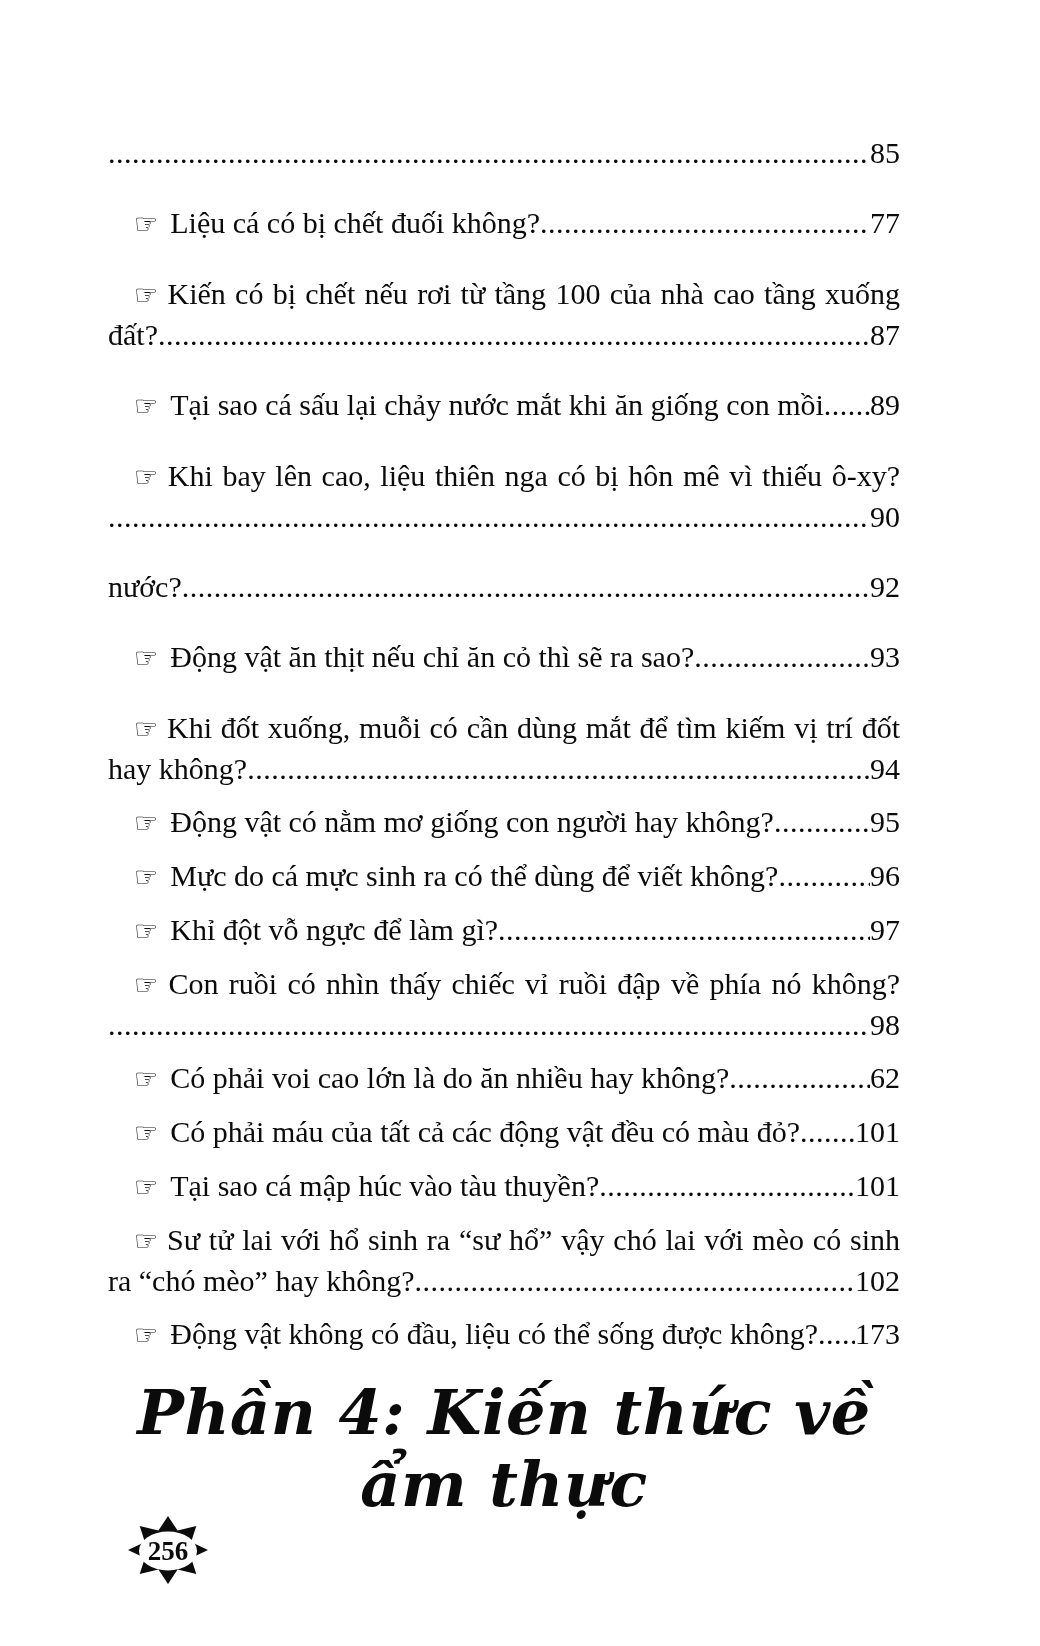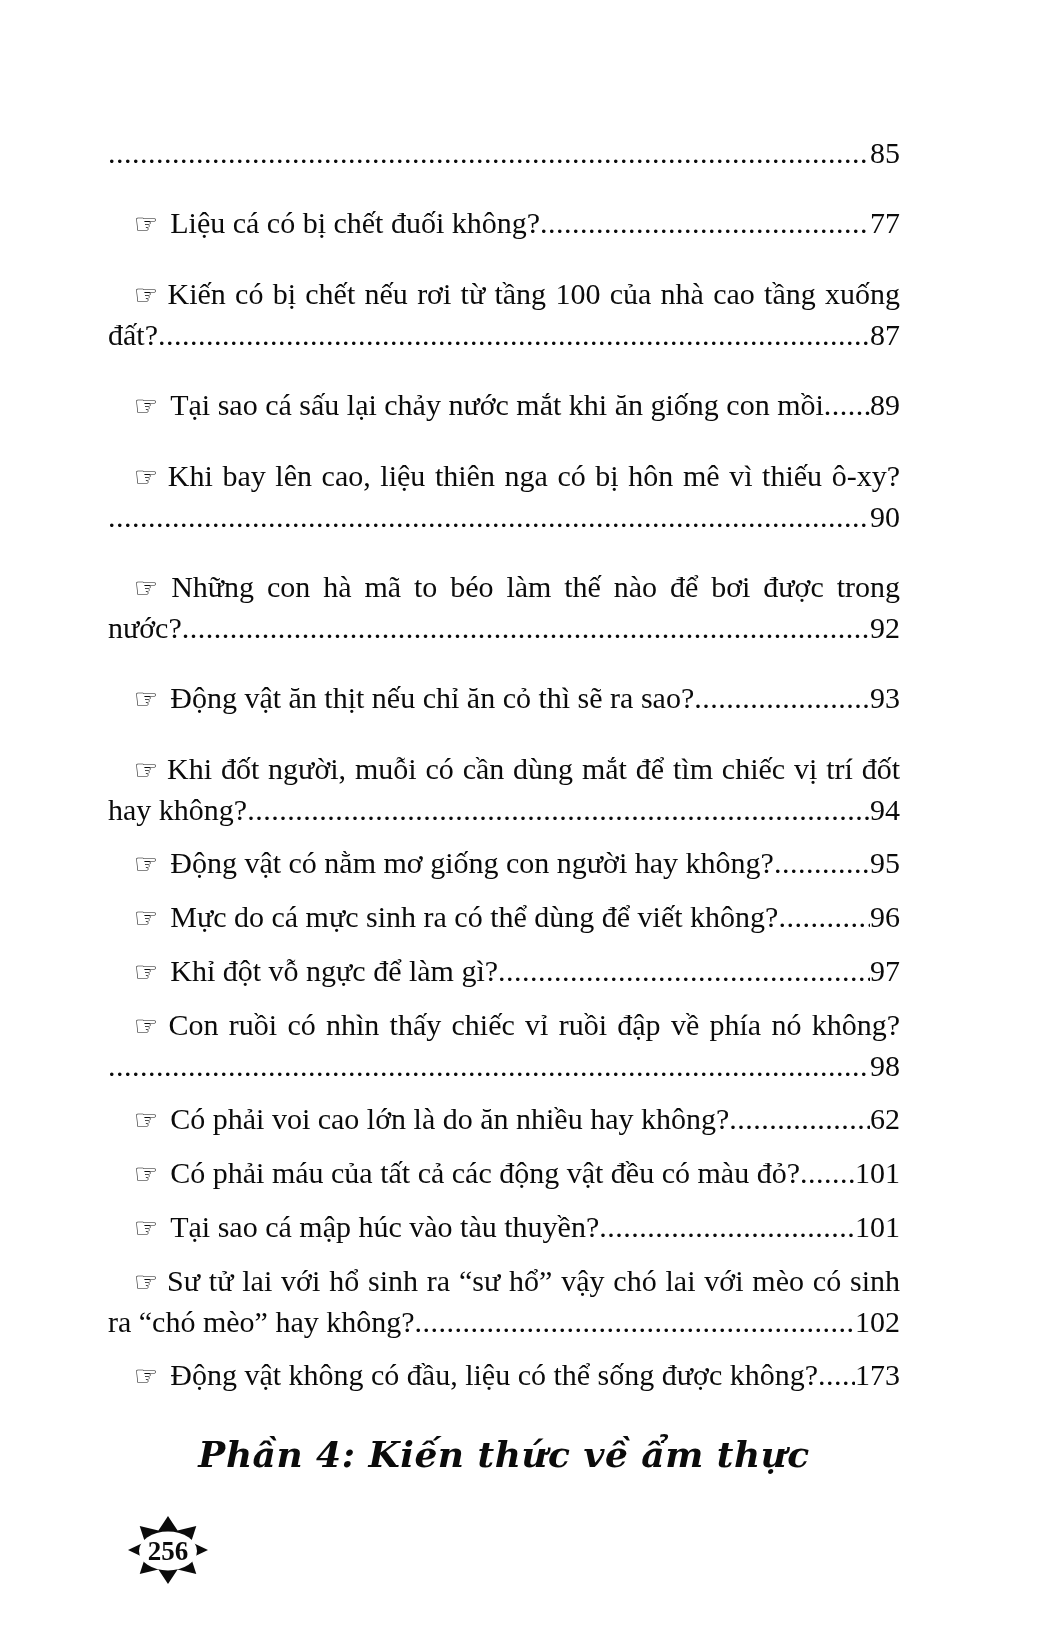--- a/index.html
+++ b/index.html
@@ -43,21 +43,21 @@
   .page-num { flex: 0 0 auto; text-align: right; }
   .gap-large { margin-bottom: 30px; }
   .gap-small { margin-bottom: 13px; }
   .gap-none  { margin-bottom: 0; }
   .section-heading {
     margin-top: 22px;
     text-align: center;
     font-family: "DejaVu Serif", serif;
     font-style: italic;
     font-weight: bold;
-    font-size: 36px;
+    font-size: 62px;
     line-height: 72px;
     letter-spacing: 0.5px;
   }
   .badge {
     position: absolute;
     left: 126px; top: 1514px;
     width: 84px; height: 72px; font-weight: bold;
   }
   .badge svg { display: block; width: 84px; height: 72px; }
   .badge text {
@@ -103,37 +103,36 @@
           </div>
         </div>
         <div class="toc-entry gap-large">
           <div class="toc-line justify indent"><span class="hand">☞</span> <span class="entry-text">Khi bay lên cao, liệu thiên nga có bị hôn mê vì thiếu ô-xy?</span></div>
           <div class="toc-line row">
             <span class="leader">................................................................................................................................................................................................................................................................................................................................................................................................................</span>
             <span class="page-num">90</span>
           </div>
         </div>
         <div class="toc-entry gap-large">
-          <div class="toc-line justify indent"><span class="hand">☞</span> <span class="entry-text">Những con hà mã to béo làm thế nào để bơi được trong</span></div>
           <div class="toc-line row">
             <span class="entry-text">nước?</span>
             <span class="leader">................................................................................................................................................................................................................................................................................................................................................................................................................</span>
             <span class="page-num">92</span>
           </div>
         </div>
         <div class="toc-entry gap-large">
           <div class="toc-line row indent">
             <span class="hand">☞</span>
             <span class="entry-text">Động vật ăn thịt nếu chỉ ăn cỏ thì sẽ ra sao?</span>
             <span class="leader">................................................................................................................................................................................................................................................................................................................................................................................................................</span>
             <span class="page-num">93</span>
           </div>
         </div>
         <div class="toc-entry gap-small">
-          <div class="toc-line justify indent"><span class="hand">☞</span> <span class="entry-text">Khi đốt người, muỗi có cần dùng mắt để tìm chiếc vị trí đốt</span></div>
+          <div class="toc-line justify indent"><span class="hand">☞</span> <span class="entry-text">Khi đốt xuống, muỗi có cần dùng mắt để tìm kiếm vị trí đốt</span></div>
           <div class="toc-line row">
             <span class="entry-text">hay không?</span>
             <span class="leader">................................................................................................................................................................................................................................................................................................................................................................................................................</span>
             <span class="page-num">94</span>
           </div>
         </div>
         <div class="toc-entry gap-small">
           <div class="toc-line row indent">
             <span class="hand">☞</span>
             <span class="entry-text">Động vật có nằm mơ giống con người hay không?</span>

